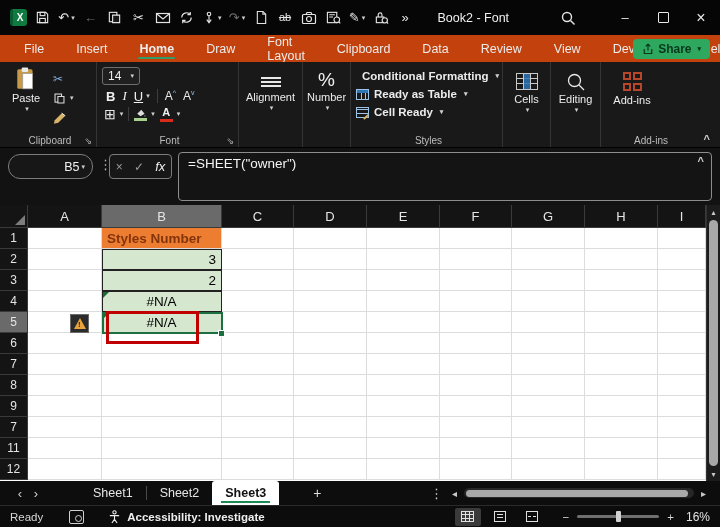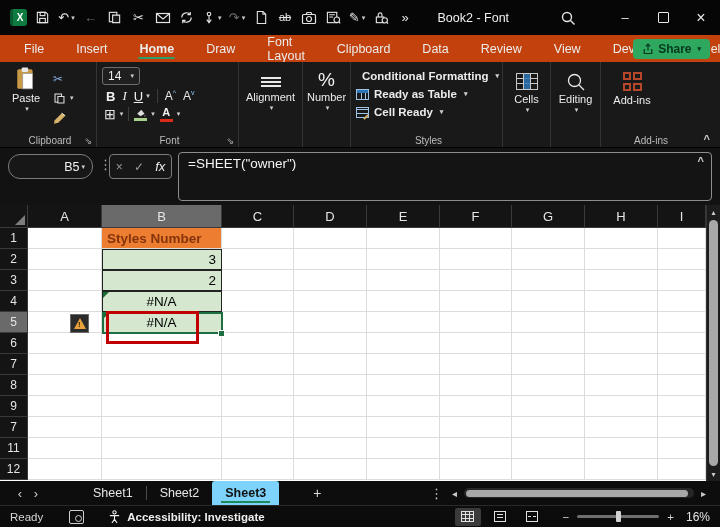--- a/index.html
+++ b/index.html
@@ -117,21 +117,21 @@
   .vthumb{position:absolute;left:2px;top:15px;width:9px;height:246px;background:#a8a8a8;border-radius:5px;}
   .varrow-down{position:absolute;bottom:0;left:0;}
 
   
   .sheetbar{position:absolute;top:481px;left:0;right:0;height:24px;background:#0d0d0d;display:flex;align-items:center;font-size:12.5px;}
   .snav{color:#cfcfcf;font-size:13px;width:16px;text-align:center;}
   .snav.first{margin-left:12px;}
   .stab{padding:0 13px;height:100%;display:flex;align-items:center;color:#e5e5e5;}
   .stab.first{margin-left:36px;}
   .stab-div{width:1px;height:14px;background:#4a4a4a;}
-  .stab.active{background:#7dd3fc;color:#111;font-weight:bold;border-radius:3px 3px 0 0;position:relative;}
+  .stab.active{background:#ffffff;color:#111;font-weight:bold;border-radius:3px 3px 0 0;position:relative;}
   .stab.active::after{content:"";position:absolute;bottom:2px;left:9px;right:9px;height:2px;background:#1d8a55;}
   .add-sheet{margin-left:34px;color:#dcdcdc;font-size:14px;}
   .sb-dots{position:absolute;left:430px;color:#cfcfcf;font-size:13px;}
   .hscroll{position:absolute;left:452px;right:14px;top:6px;height:12px;display:flex;align-items:center;gap:7px;}
   .hs-arrow{color:#c9c9c9;font-size:10px;}
   .hs-track{flex:1;height:10px;background:#262626;border-radius:5px;position:relative;}
   .hs-thumb{position:absolute;left:2px;right:6px;top:1.5px;height:7px;background:#a8a8a8;border-radius:4px;}
 
   
   .statusbar{position:absolute;top:505px;left:0;right:0;height:22px;background:#0c0c0c;border-top:1px solid #2a2a2a;box-sizing:border-box;display:flex;align-items:center;font-size:11.5px;color:#d6d6d6;}

